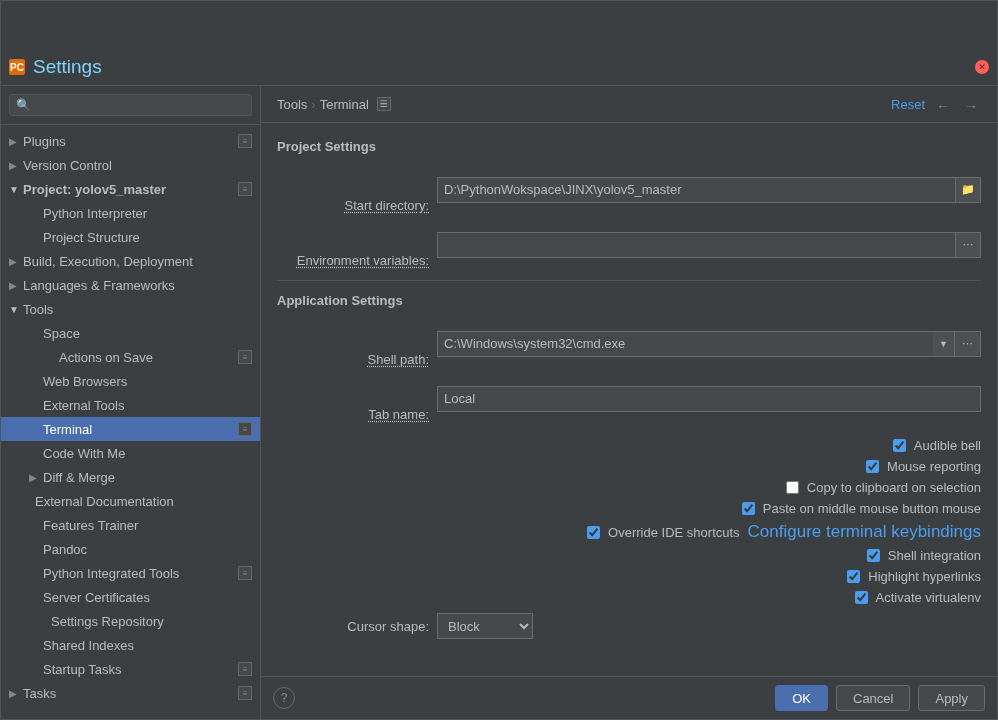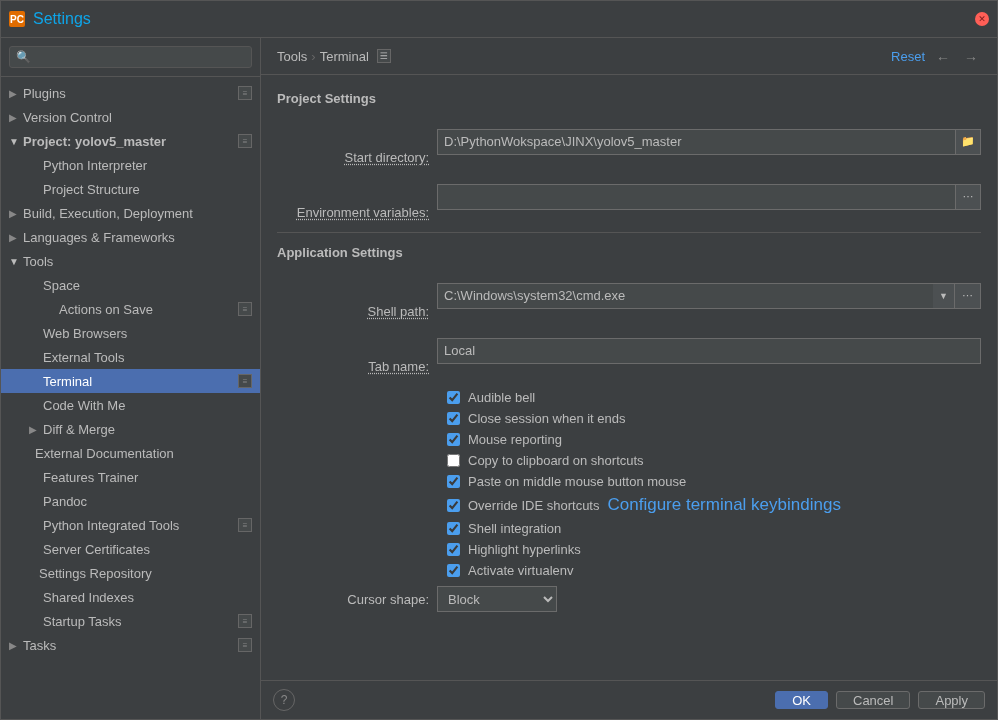--- a/index.html
+++ b/index.html
@@ -23,40 +23,41 @@
     }
 
     .title-bar {
       background: #3c3f41;
       height: 19px;
       display: flex;
       align-items: center;
       padding: 18px 8px;
       border-bottom: 1px solid #555;
       flex-shrink: 0;
+      margin-top: 48px;
     }
 
     .title-bar-icon {
       width: 16px;
       height: 16px;
       background: #e06c00;
       border-radius: 2px;
       margin-right: 8px;
       font-size: 10px;
       color: white;
       display: flex;
       align-items: center;
       justify-content: center;
       font-weight: bold;
     }
 
     .title-bar-title {
       flex: 1;
-      color: #0ea5e9;
-      font-size: 16px;
+      color: #7dd3fc;
+      font-size: 19px;
     }
 
     .title-bar-controls {
       display: flex;
       gap: 4px;
     }
 
     .title-bar-btn {
       width: 14px;
       height: 14px;
@@ -322,20 +323,21 @@
       height: 1px;
       background: #555;
       margin: 12px 0;
     }
 
     .checkbox-row {
       display: flex;
       align-items: center;
       margin-bottom: 6px;
       padding-left: 170px;
+      justify-content: flex-end;
     }
 
     .checkbox-row input[type="checkbox"] {
       margin-right: 8px;
       accent-color: #4b9eee;
       cursor: pointer;
     }
 
     .checkbox-label {
       color: #bbbbbb;
@@ -358,21 +360,21 @@
 
     .cursor-select {
       background: #45494a;
       border: 1px solid #6b6b6b;
       color: #bbbbbb;
       padding: 3px 6px;
       font-size: 13px;
       height: 26px;
       outline: none;
       cursor: pointer;
-      width: 120px;
+      width: 96px;
     }
 
     
     .footer {
       display: flex;
       align-items: center;
       padding: 8px 12px;
       border-top: 1px solid #555;
       background: #3c3f41;
       flex-shrink: 0;
@@ -388,21 +390,21 @@
       cursor: pointer;
       font-size: 12px;
       display: flex;
       align-items: center;
       justify-content: center;
     }
 
     .footer-spacer { flex: 1; }
 
     .footer-btn {
-      height: 18px;
+      height: 26px;
       padding: 0 16px;
       border: 1px solid #6b6b6b;
       border-radius: 3px;
       cursor: pointer;
       font-size: 13px;
       margin-left: 8px;
     }
 
     .btn-ok {
       background: #4b6eaf;
@@ -531,21 +533,21 @@
           </div>
           <div class="nav-item" style="padding-left: 28px;">
             <span class="arrow"></span>
             <span class="item-label">Python Integrated Tools</span>
             <div class="item-badge">≡</div>
           </div>
           <div class="nav-item" style="padding-left: 28px;">
             <span class="arrow"></span>
             <span class="item-label">Server Certificates</span>
           </div>
-          <div class="nav-item" style="padding-left: 24px;">
+          <div class="nav-item" style="padding-left: 36px;">
             <span class="arrow"></span>
             <span class="item-label">Settings Repository</span>
           </div>
           <div class="nav-item" style="padding-left: 28px;">
             <span class="arrow"></span>
             <span class="item-label">Shared Indexes</span>
           </div>
           <div class="nav-item" style="padding-left: 28px;">
             <span class="arrow"></span>
             <span class="item-label">Startup Tasks</span>
@@ -615,29 +617,25 @@
 
         <div style="height: 8px;"></div>
 
         <div id="checkboxes-container">
             <div class="checkbox-row">
               <input type="checkbox" checked="" style="">
               <span class="checkbox-label">Audible bell</span>
             </div>
             <div class="checkbox-row">
               <input type="checkbox" checked="" style="">
-              <span class="checkbox-label">Close session when it ends</span>
-            </div>
-            <div class="checkbox-row">
-              <input type="checkbox" checked="" style="">
               <span class="checkbox-label">Mouse reporting</span>
             </div>
             <div class="checkbox-row">
               <input type="checkbox" style="">
-              <span class="checkbox-label">Copy to clipboard on shortcuts</span>
+              <span class="checkbox-label">Copy to clipboard on selection</span>
             </div>
             <div class="checkbox-row">
               <input type="checkbox" checked="" style="">
               <span class="checkbox-label">Paste on middle mouse button mouse</span>
             </div>
             <div class="checkbox-row">
               <input type="checkbox" checked="" style="">
               <span class="checkbox-label">Override IDE shortcuts</span>
               <span class="configure-link">Configure terminal keybindings</span>
             </div>

